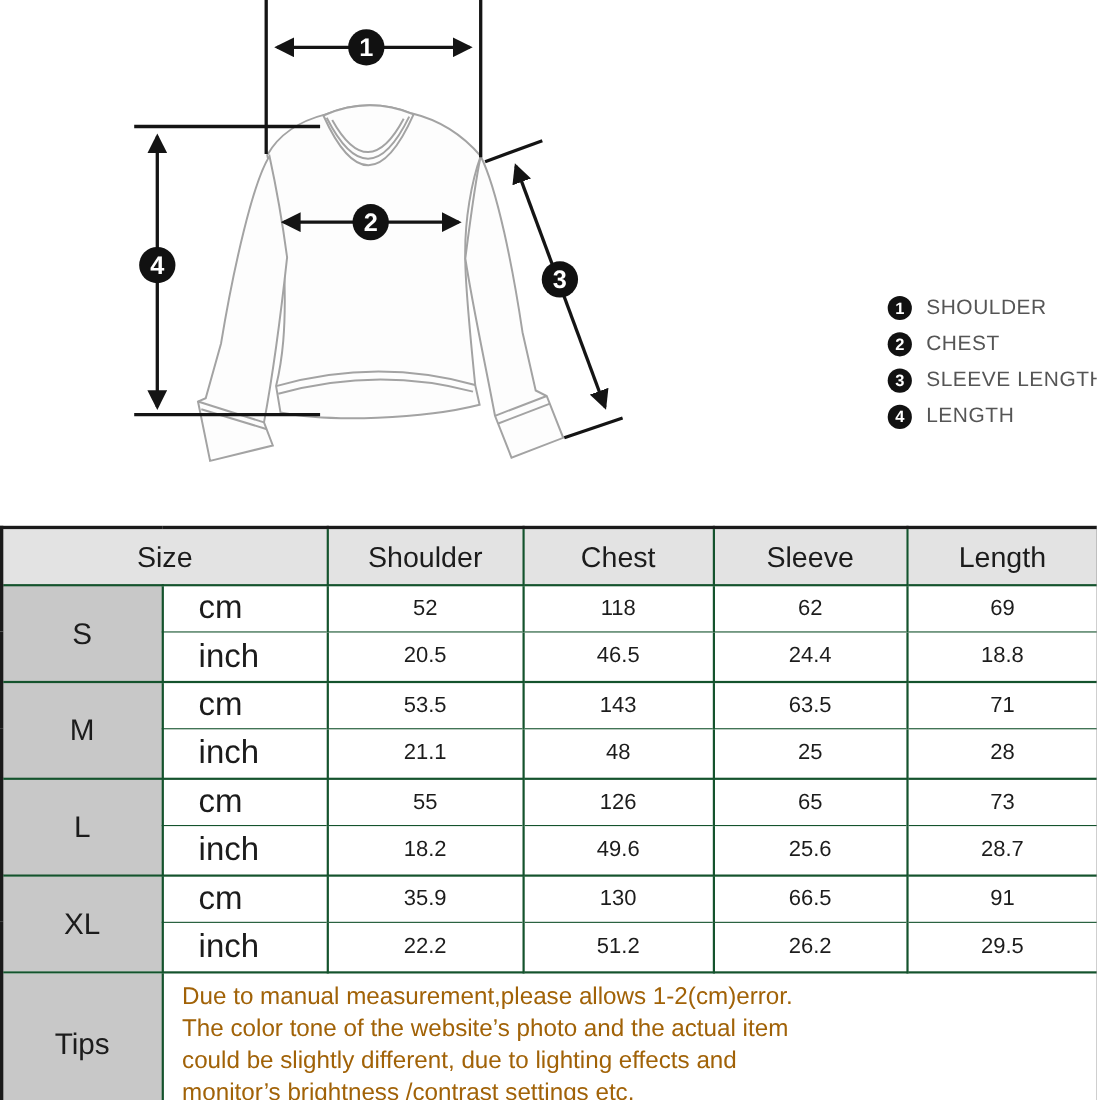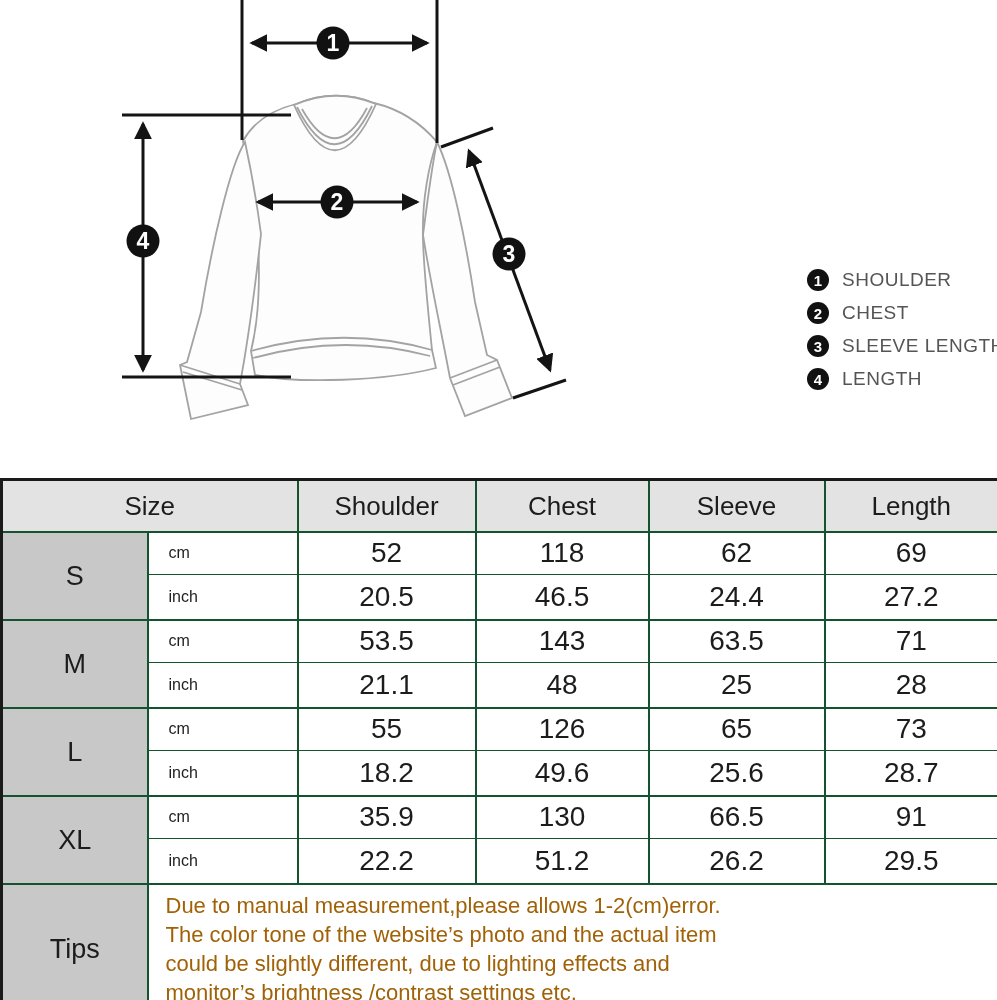--- a/index.html
+++ b/index.html
@@ -61,24 +61,24 @@
   .size-table tr.cm-row  { height: 42px; }
   .size-table tr.inch-row{ height: 46px; }
   .size-table tr.cm-row td   { border-bottom-width: 1px; }
   .size-table tr.inch-row td { border-top-width: 1px; }
   td.size-label {
     background: #c8c8c8;
     font-size: 27px; text-align: center;
     border-bottom-width: 2px !important;
   }
   td.unit {
-    font-size: 16px; text-align: left; padding-left: 20px;
+    font-size: 30px; text-align: left; padding-left: 32px;
   }
   td.val {
-    font-size: 28px; text-align: center;
+    font-size: 20px; text-align: center;
   }
   tr.tips-row td.size-label { font-size: 27px; }
   td.tips-content {
     padding: 6px 10px 6px 17px;
     font-size: 22px; font-weight: normal;
     line-height: 29px; color: #a16207;
     text-align: left; vertical-align: middle; margin-left: 20px;
   }
 </style>
 </head>
@@ -208,21 +208,21 @@
       <td class="val">52</td>
       <td class="val">118</td>
       <td class="val">62</td>
       <td class="val">69</td>
     </tr>
     <tr class="inch-row">
       <td class="unit">inch</td>
       <td class="val">20.5</td>
       <td class="val">46.5</td>
       <td class="val">24.4</td>
-      <td class="val">27.2</td>
+      <td class="val">18.8</td>
     </tr>
 
     <tr class="cm-row">
       <td class="size-label" rowspan="2">M</td>
       <td class="unit">cm</td>
       <td class="val">53.5</td>
       <td class="val">143</td>
       <td class="val">63.5</td>
       <td class="val">71</td>
     </tr>

